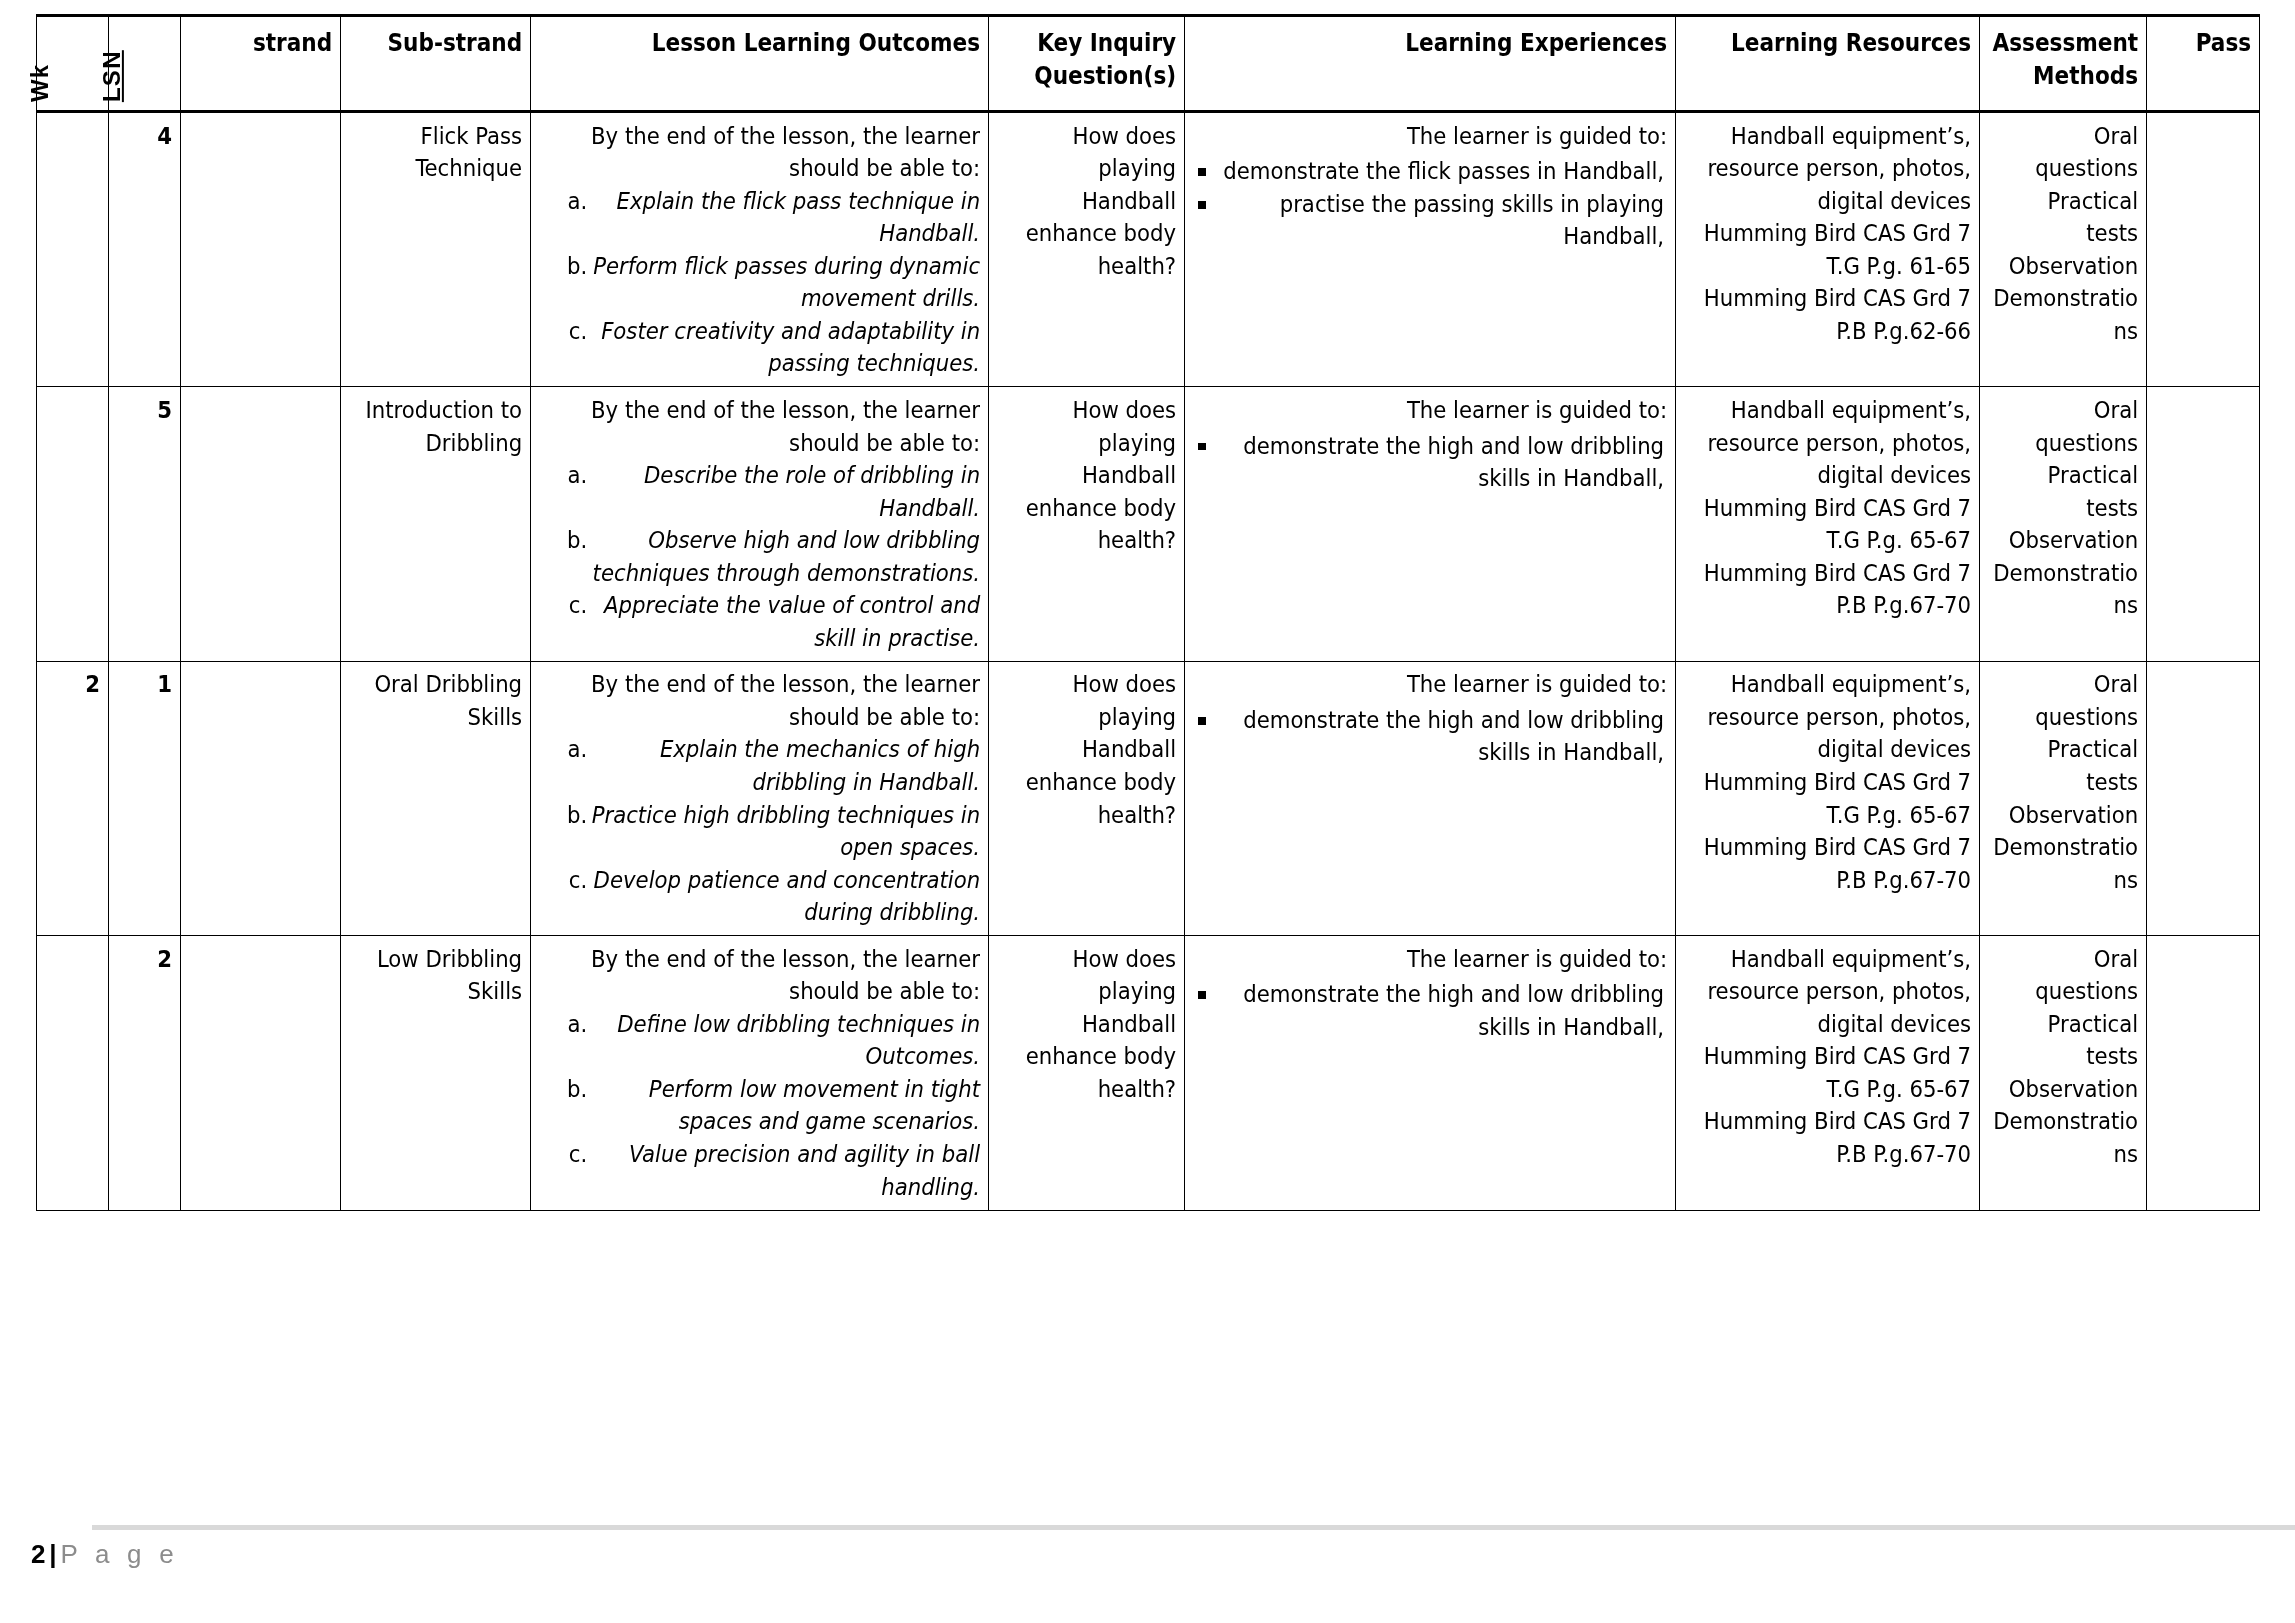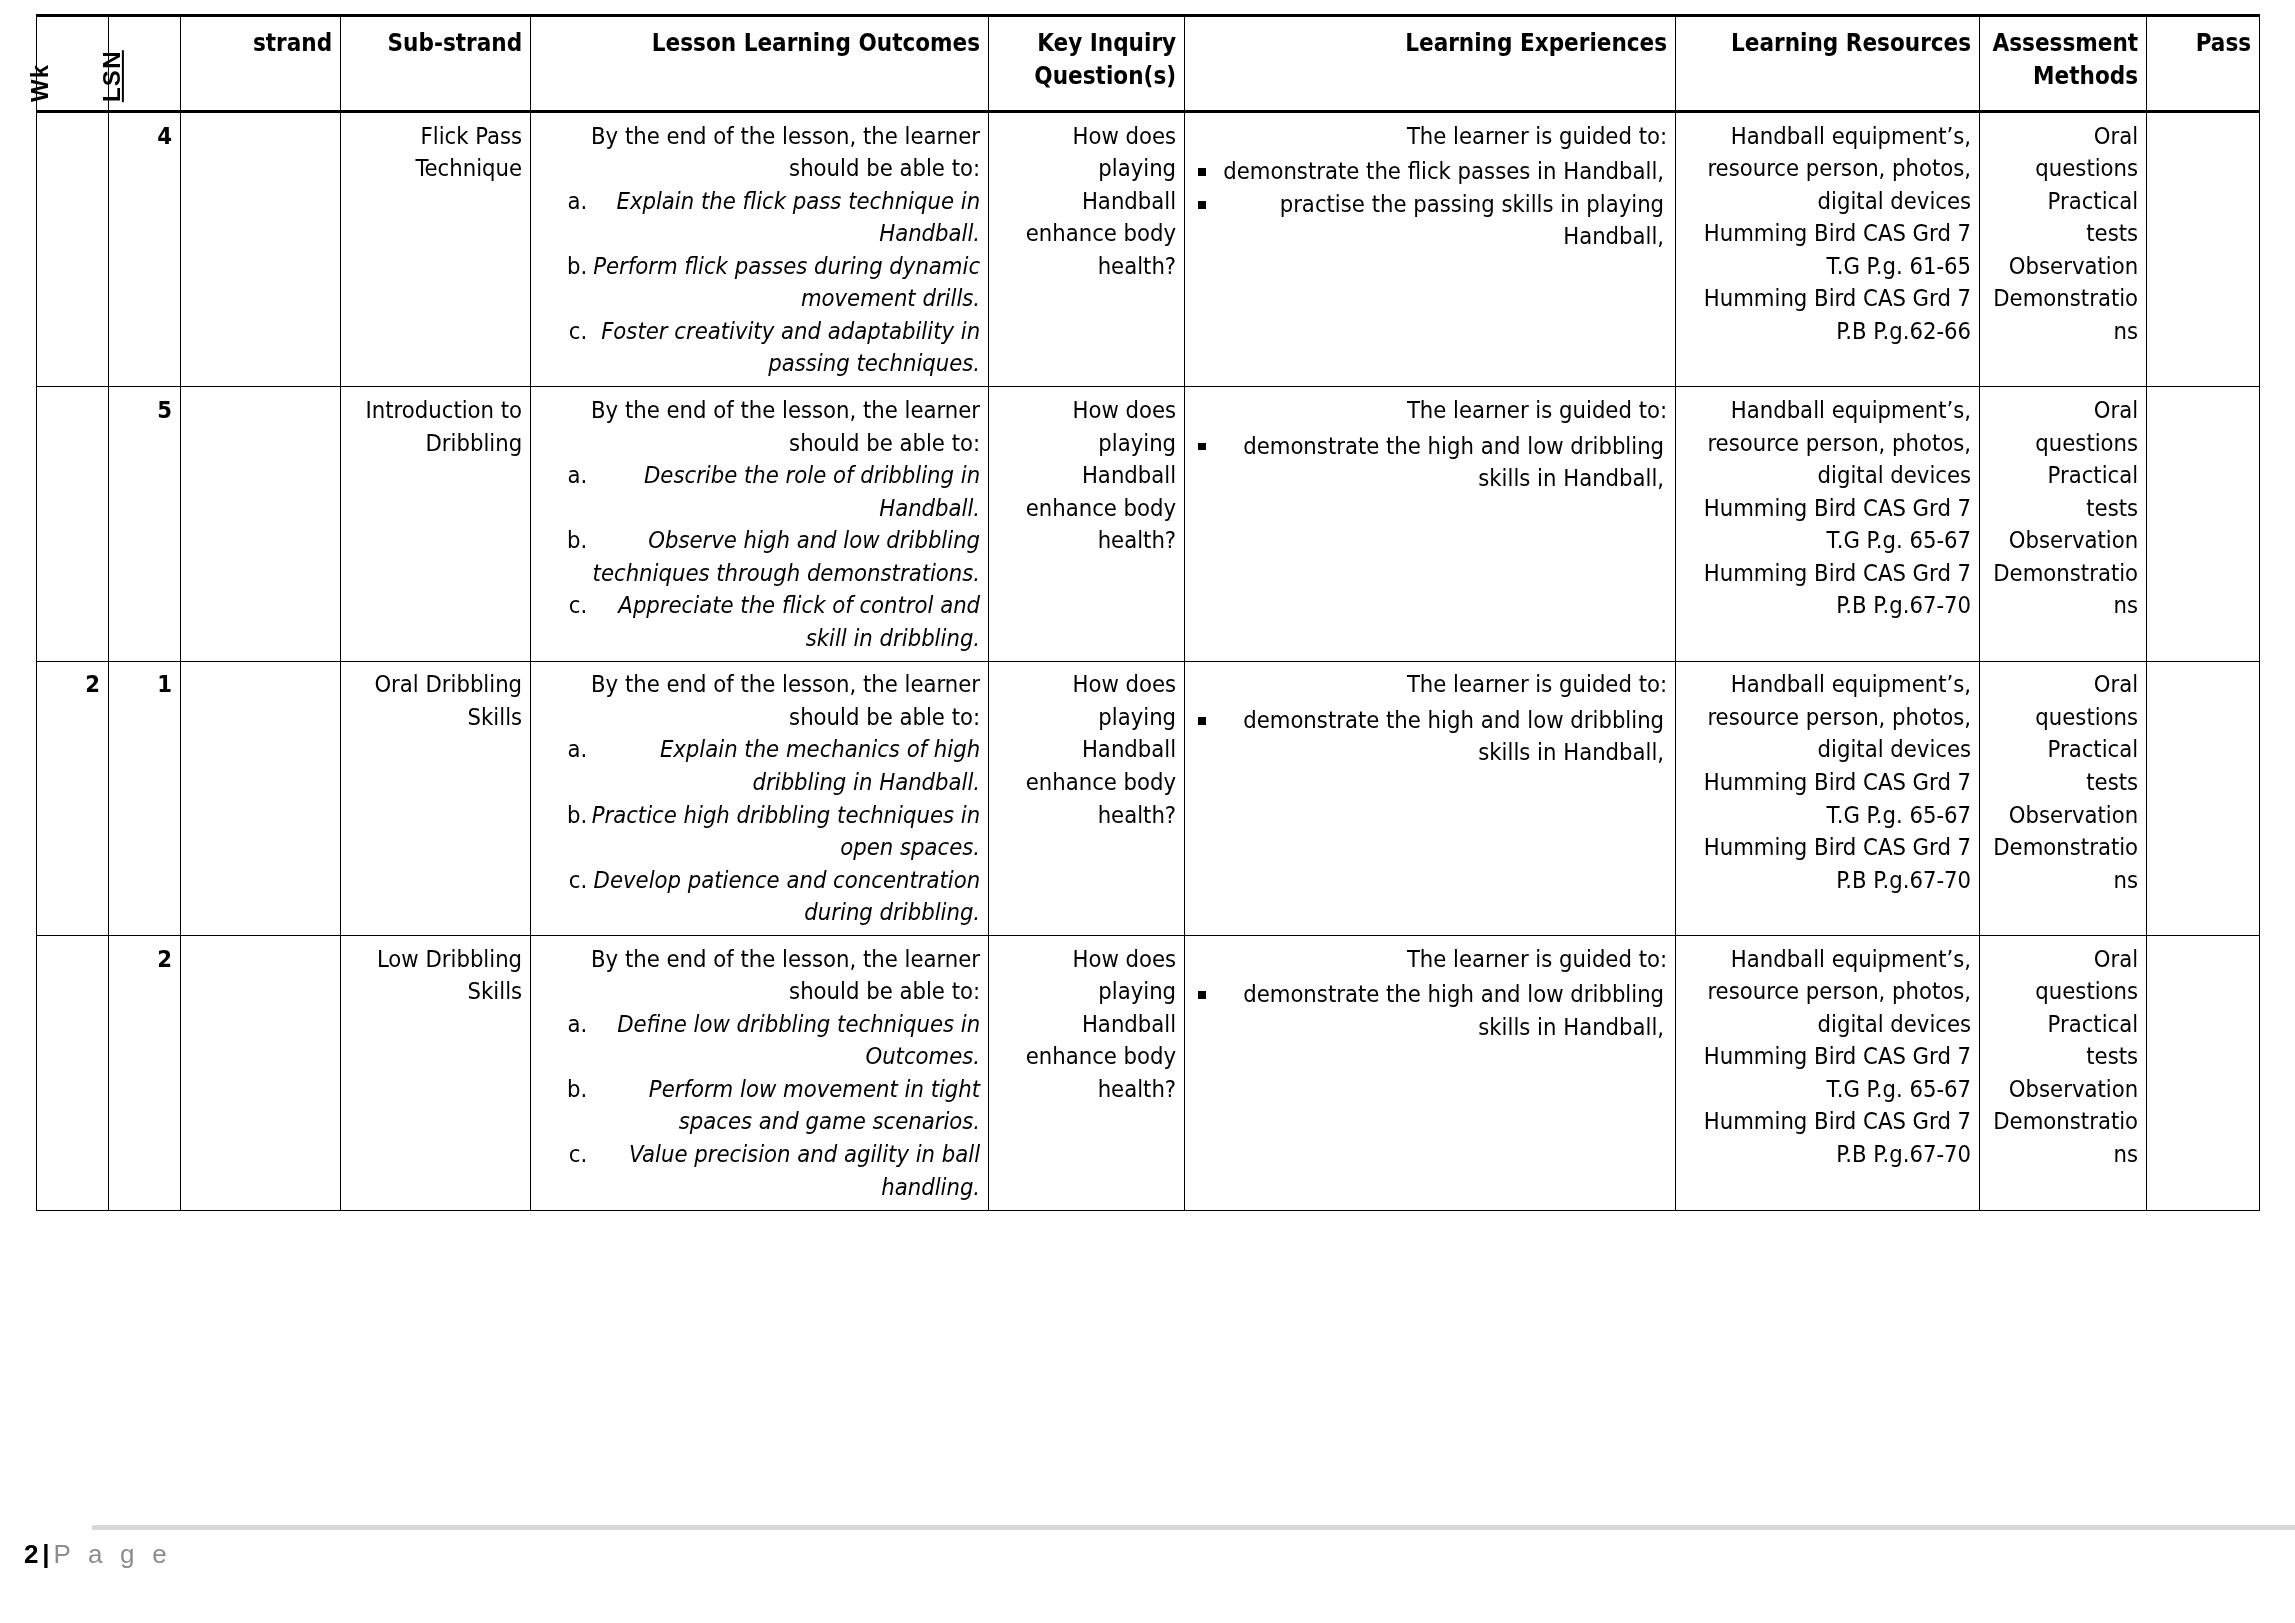--- a/index.html
+++ b/index.html
@@ -135,21 +135,21 @@
   .footer-rule {
     position: absolute;
     left: 92px;
     top: 1525px;
     width: 2204px;
     height: 4.6px;
     background: #d9d9d9;
   }
   .footer-text {
     position: absolute;
-    left: 24px;
+    left: 31px;
     top: 1539px;
     font-family: "Liberation Sans", sans-serif;
     font-size: 26px;
     white-space: pre;
   }
   .footer-text .pg-num { font-weight: bold; color: #000000; }
   .footer-text .pg-bar { font-weight: bold; color: #000000; padding: 0 3.9px; }
   .footer-text .pg-word { color: #8c8c8c; letter-spacing: 5.2px; }
 </style>
 </head>
@@ -263,21 +263,21 @@
               <li>
                 <span class="mark">a.</span>
                 <span class="txt">Describe the role of dribbling in Handball.</span>
               </li>
               <li>
                 <span class="mark">b.</span>
                 <span class="txt">Observe high and low dribbling techniques through demonstrations.</span>
               </li>
               <li>
                 <span class="mark">c.</span>
-                <span class="txt">Appreciate the flick of control and skill in dribbling.</span>
+                <span class="txt">Appreciate the value of control and skill in practise.</span>
               </li>
             </ul>
           </td>
           <td>
             <span class="cellline">How does playing Handball enhance body health?</span>
           </td>
           <td>
             <span class="cellline">The learner is guided to:</span>
             <ul class="bullets">
               <li>demonstrate the high and low dribbling skills in Handball,</li>

